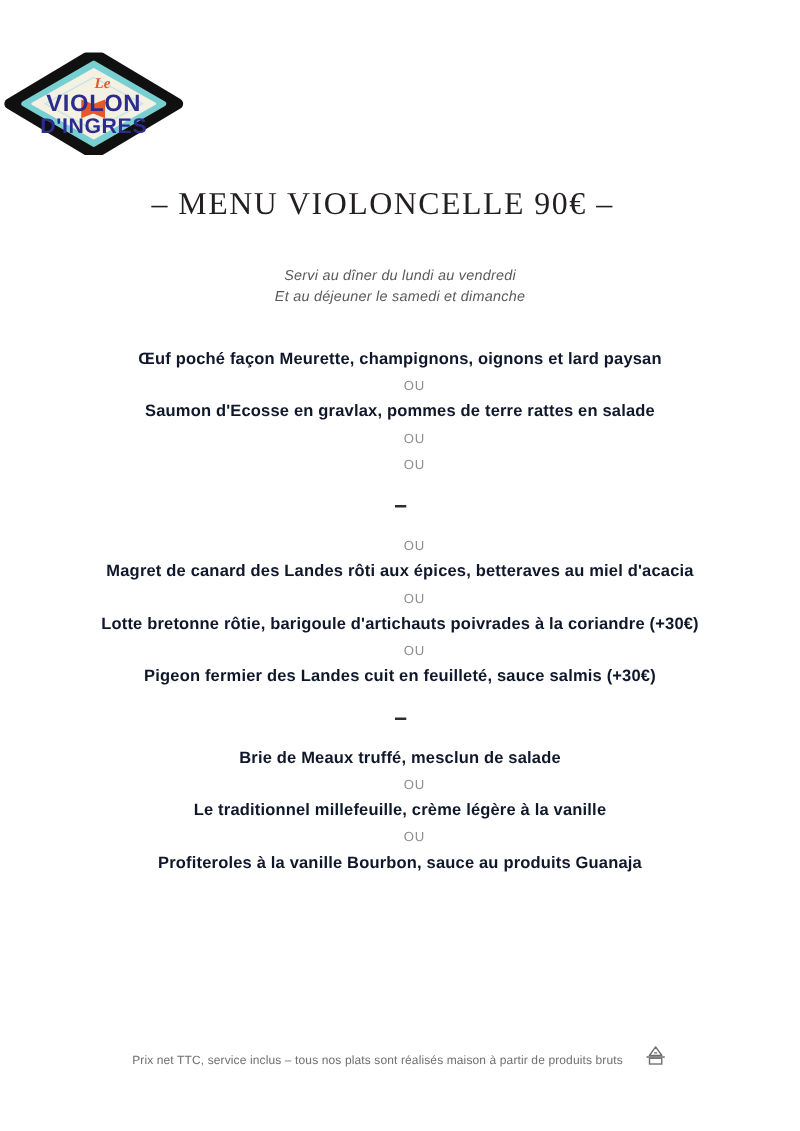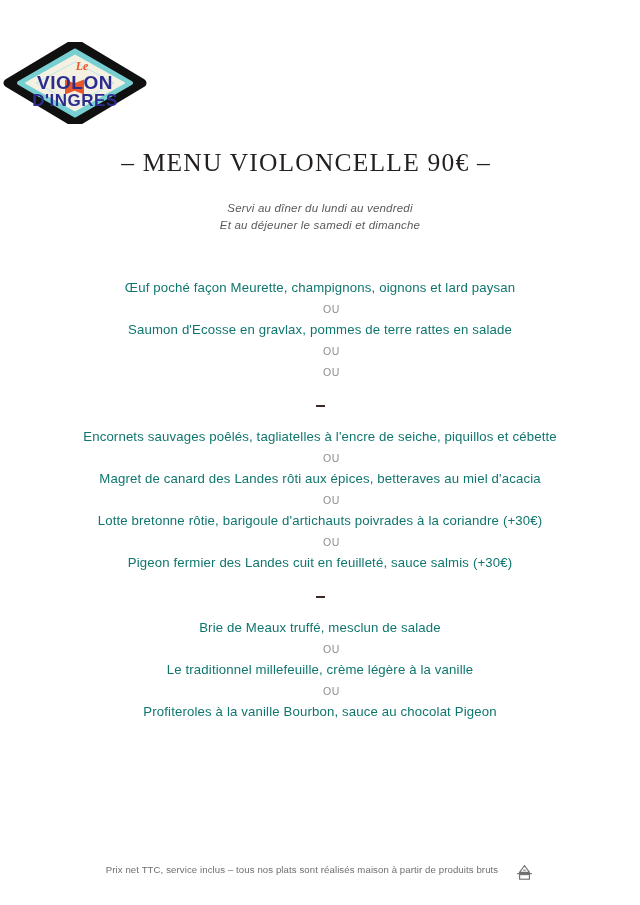--- a/index.html
+++ b/index.html
@@ -43,21 +43,21 @@
     font-size: 25.5px;
     letter-spacing: 1.2px;
     color: #231f20;
     font-weight: 400;
     white-space: nowrap;
   }
 
   
   .subtitle {
     position: absolute;
-    top: 200px;
+    top: 213px;
     left: 0;
     width: 640px;
     text-align: center;
     font-style: italic;
     font-size: 11.5px;
     line-height: 17px;
     color: #5a5a5a;
     letter-spacing: 0.2px;
   }
   .subtitle div { white-space: nowrap; }
@@ -68,24 +68,24 @@
     top: 278px;
     left: 0;
     width: 640px;
   }
   .course {
     width: 640px;
     text-align: center;
   }
   .dish {
     font-size: 13.2px;
-    color: #0f766e;
+    color: #0f172a;
     line-height: 15px;
     letter-spacing: 0.15px;
-    font-weight: 400;
+    font-weight: 700;
     white-space: nowrap;
     padding: 0;
     margin: 0;
   }
   .dish-row { height: 21px; }
   .or-row { height: 21px; }
   .or {
     font-size: 10.5px;
     color: #8d8d8f;
     letter-spacing: 0.6px;
@@ -105,25 +105,25 @@
     display: inline-block;
     width: 9px;
     height: 2px;
     background: #3b2a24;
     vertical-align: middle;
   }
 
   
   .footer {
     position: absolute;
-    top: 864px;
+    top: 836px;
     left: 0;
     width: 640px;
     display: flex;
-    align-items: flex-start;
+    align-items: flex-end;
     justify-content: center;
   }
   .footer-text {
     font-size: 9.6px;
     color: #6f6f71;
     letter-spacing: 0.1px;
     font-weight: 300;
     white-space: nowrap;
   }
   .footer-icon {
@@ -173,37 +173,36 @@
       <div class="dish-row"><span class="dish">Œuf poché façon Meurette, champignons, oignons et lard paysan</span></div>
       <div class="or-row"><span class="or">OU</span></div>
       <div class="dish-row"><span class="dish">Saumon d'Ecosse en gravlax, pommes de terre rattes en salade</span></div>
       <div class="or-row"><span class="or">OU</span></div>
       <div class="or-row"><span class="or">OU</span></div>
     </div>
 
     <div class="divider"><span></span></div>
 
     <div class="course">
-      <div class="dish-row"><span class="dish">Encornets sauvages poêlés, tagliatelles à l'encre de seiche, piquillos et cébette</span></div>
       <div class="or-row"><span class="or">OU</span></div>
       <div class="dish-row"><span class="dish">Magret de canard des Landes rôti aux épices, betteraves au miel d'acacia</span></div>
       <div class="or-row"><span class="or">OU</span></div>
       <div class="dish-row"><span class="dish">Lotte bretonne rôtie, barigoule d'artichauts poivrades à la coriandre (+30€)</span></div>
       <div class="or-row"><span class="or">OU</span></div>
       <div class="dish-row"><span class="dish">Pigeon fermier des Landes cuit en feuilleté, sauce salmis (+30€)</span></div>
     </div>
 
     <div class="divider"><span></span></div>
 
     <div class="course">
       <div class="dish-row"><span class="dish">Brie de Meaux truffé, mesclun de salade</span></div>
       <div class="or-row"><span class="or">OU</span></div>
       <div class="dish-row"><span class="dish">Le traditionnel millefeuille, crème légère à la vanille</span></div>
       <div class="or-row"><span class="or">OU</span></div>
-      <div class="dish-row"><span class="dish">Profiteroles à la vanille Bourbon, sauce au chocolat Pigeon</span></div>
+      <div class="dish-row"><span class="dish">Profiteroles à la vanille Bourbon, sauce au produits Guanaja</span></div>
     </div>
 
   </div>
 
   <div class="footer">
     <span class="footer-text">Prix net TTC, service inclus – tous nos plats sont réalisés maison à partir de produits bruts</span>
     <span class="footer-icon">
       <svg width="19" height="18" viewBox="0 0 19 18">
 
         <path d="M9.5 1.5 L14.5 8.4 L4.5 8.4 Z" fill="none" stroke="#6f6f71" stroke-width="1.1" stroke-linejoin="round"></path>

